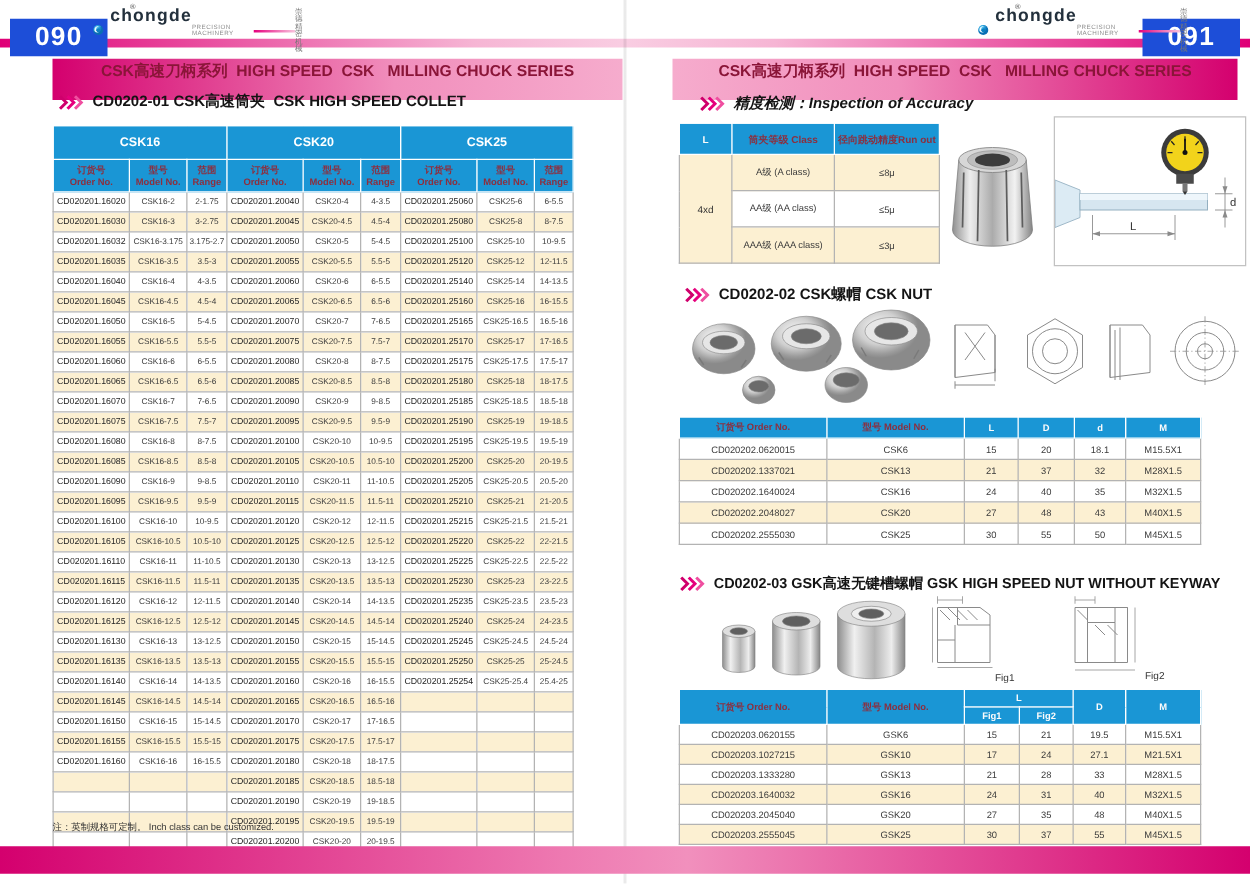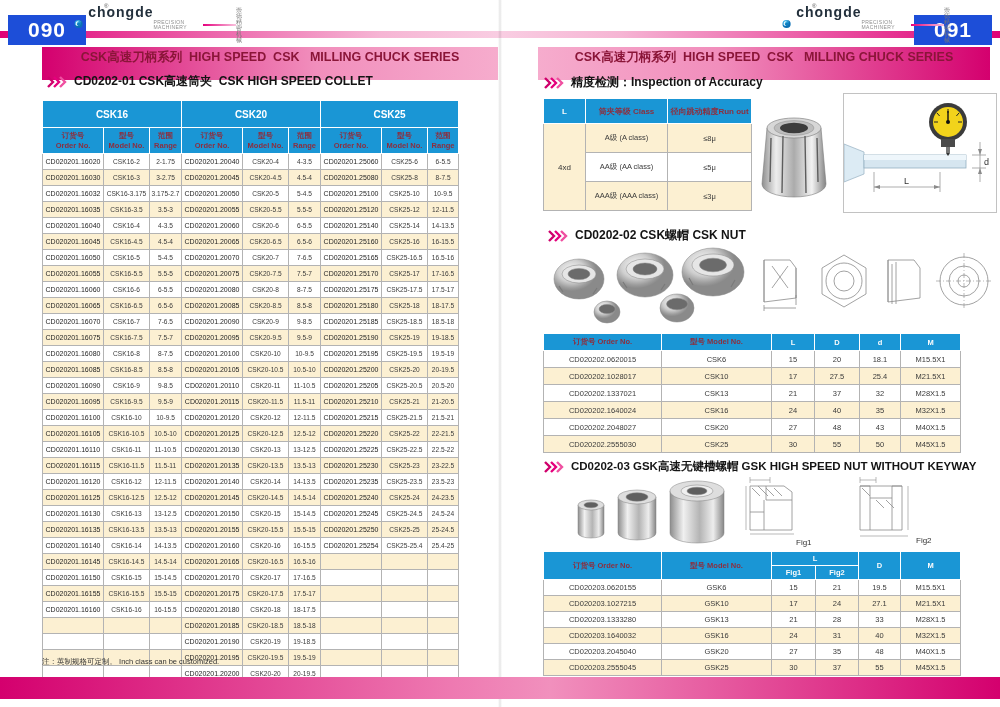--- a/index.html
+++ b/index.html
@@ -528,21 +528,21 @@
           <td class="rng">20-19.5</td>
           <td class="ord"></td>
           <td class="mod"></td>
           <td class="rng"></td>
         </tr>
       </tbody>
   </table>
 
   <div class="note">注：英制规格可定制。  Inch class can be customized.</div>
 
-  <div class="sec-title" style="left:543px;top:74px;">
+  <div class="sec-title" style="left:559px;top:74px;font-style:italic;">
     <svg class="chev" width="22" height="12" viewBox="0 0 22 12">
       <polyline points="2,1 7,6 2,11" fill="none" stroke="#cf006c" stroke-width="2.4"></polyline>
       <polyline points="8,1 13,6 8,11" fill="none" stroke="#e5007d" stroke-width="2.4"></polyline>
       <polyline points="14,1 19,6 14,11" fill="none" stroke="#ef4fa0" stroke-width="2.4"></polyline>
     </svg>
     <span>精度检测：Inspection of Accuracy</span>
   </div>
 
   <table class="acc">
     <colgroup>
@@ -699,28 +699,20 @@
     <tbody>
         <tr>
           <td>CD020202.0620015</td>
           <td>CSK6</td>
           <td>15</td>
           <td>20</td>
           <td>18.1</td>
           <td>M15.5X1</td>
         </tr>
         <tr>
-          <td>CD020202.1028017</td>
-          <td>CSK10</td>
-          <td>17</td>
-          <td>27.5</td>
-          <td>25.4</td>
-          <td>M21.5X1</td>
-        </tr>
-        <tr>
           <td>CD020202.1337021</td>
           <td>CSK13</td>
           <td>21</td>
           <td>37</td>
           <td>32</td>
           <td>M28X1.5</td>
         </tr>
         <tr>
           <td>CD020202.1640024</td>
           <td>CSK16</td>

